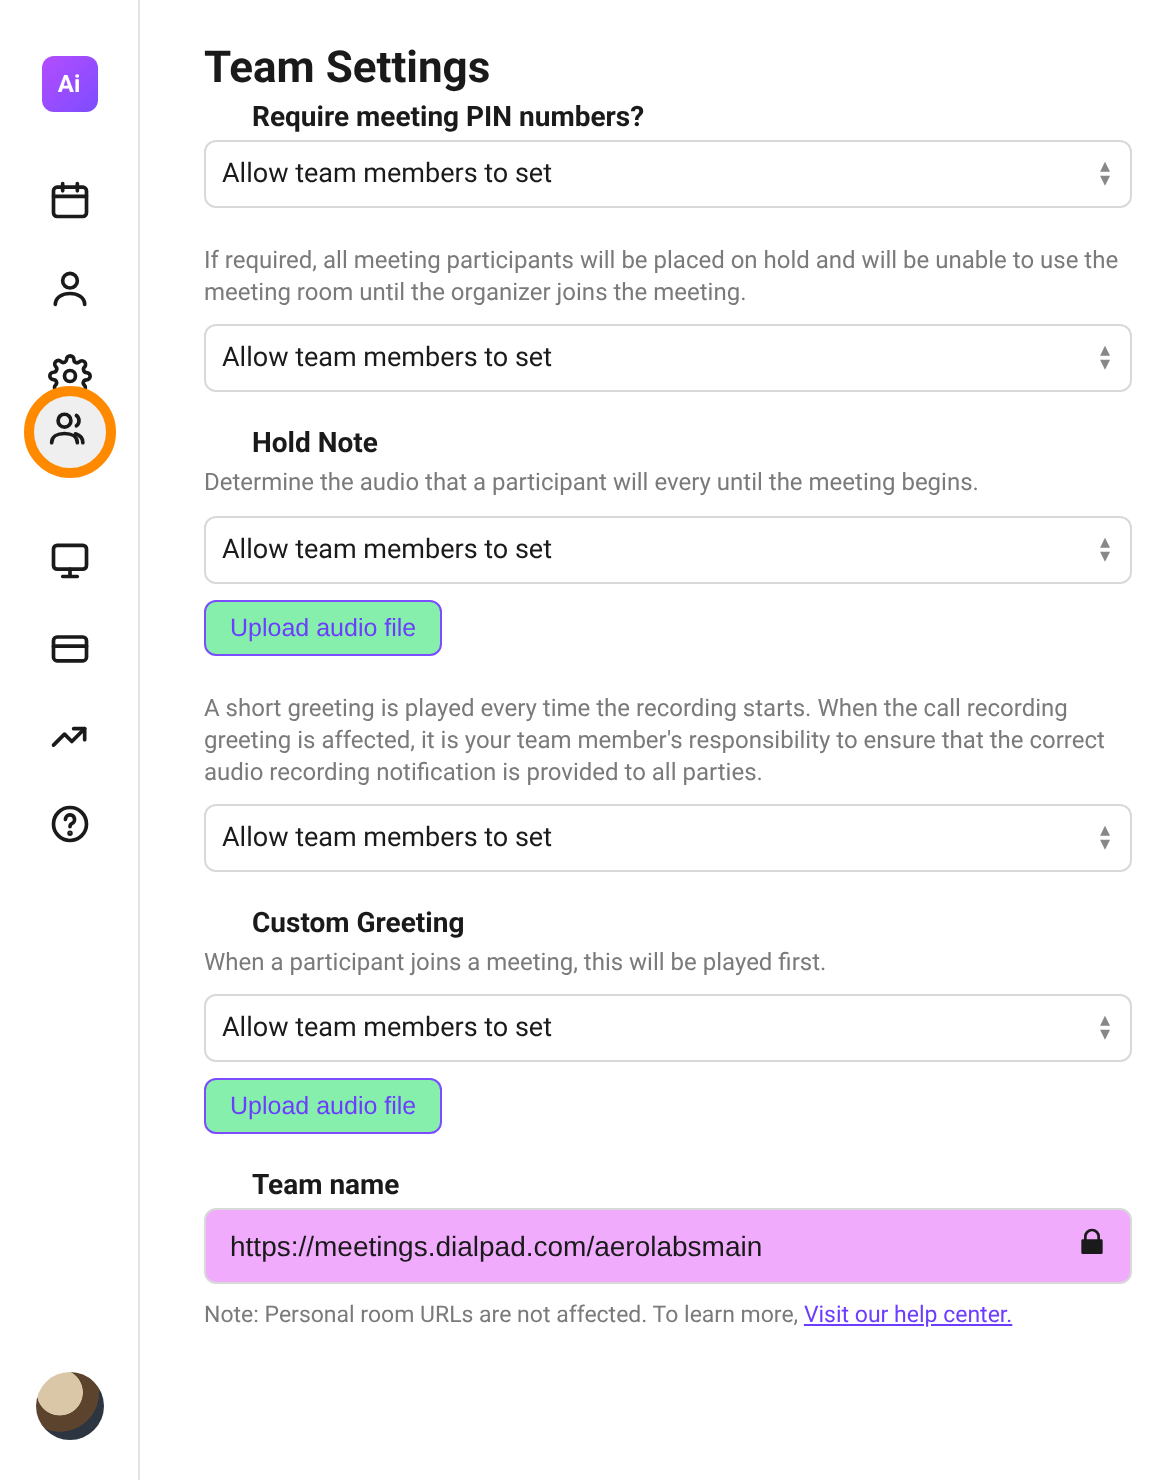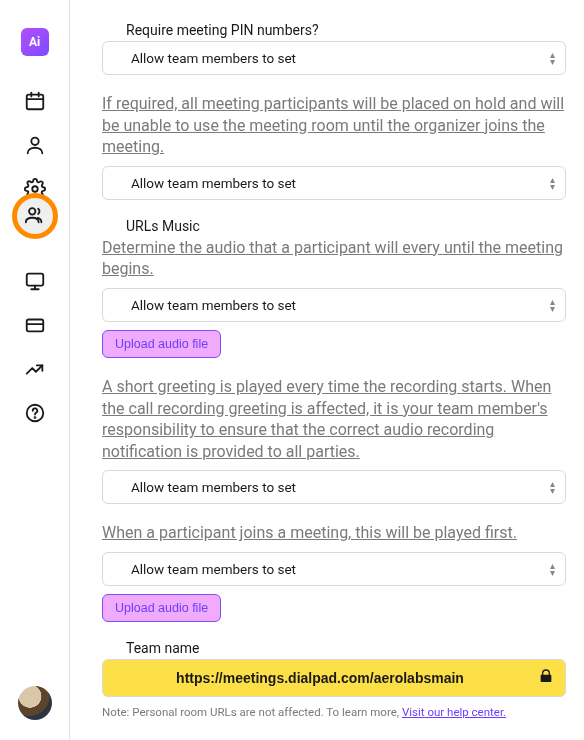--- a/index.html
+++ b/index.html
@@ -83,36 +83,35 @@
   }
   .subtitle {
     font-size: 13px;
     color: #3a3a3a;
     line-height: 1.4;
     margin-bottom: 18px;
   }
   .section { margin-bottom: 18px; }
   .sec-title {
     font-size: 14px;
-    font-weight: 400;
+    font-weight: 700;
     margin-bottom: 3px;
     padding-left: 24px;
   }
   .sec-help {
-    font-size: 16px;
+    font-size: 12px;
     color: #7a7a7a;
     line-height: 1.35;
     margin-bottom: 8px;
-    text-decoration: underline;
   }
   .select {
     width: 100%;
     border: 1px solid #d9d9d9;
     border-radius: 6px;
-    padding: 8px 32px 8px 28px;
+    padding: 8px 32px 8px 8px;
     font-size: 13.5px;
     background: #fff;
     cursor: pointer;
     position: relative;
     display: flex;
     align-items: center;
   }
   .select-caret {
     position: absolute;
     right: 10px;
@@ -122,40 +121,39 @@
     font-size: 10px;
     line-height: 0.7;
     display: flex;
     flex-direction: column;
   }
   .upload-btn {
     display: inline-block;
     margin-top: 8px;
     border: 1px solid #7c4dff;
     color: #6c3dff;
-    background: #f0abfc;
+    background: #86efac;
     border-radius: 6px;
     padding: 6px 12px;
     font-size: 12.5px;
     cursor: pointer;
   }
   .text-input-wrap {
     position: relative;
     width: 100%;
   }
   .text-input {
     width: 100%;
     border: 1px solid #d9d9d9;
     border-radius: 6px;
     padding: 10px 40px 10px 12px;
     font-size: 14px;
-    font-weight: 700;
+    font-weight: 400;
     color: #1a1a1a;
-    background: #fde047;
-    text-align: center;
+    background: #f0abfc;
   }
   .lock-icon {
     position: absolute;
     right: 12px;
     top: 50%;
     transform: translateY(-50%);
     font-size: 16px;
     color: #1a1a1a;
   }
   .note {
@@ -249,20 +247,21 @@
           <path d="M15.5 5.2a3.5 3.5 0 0 1 0 5.6"></path>
           <path d="M19 20c0-2.6-1.7-4.1-4-4.8"></path>
         </svg>
     </span>
   </div>
 
   <div class="avatar"></div>
 </div>
 
 <div class="main">
+  <h1>Team Settings</h1>
 
   <div class="section">
     <div class="sec-title">Require meeting PIN numbers?</div>
     <div class="select">
       <span>Allow team members to set</span>
       <span class="select-caret">
           <span>▴</span>
           <span>▾</span>
         </span>
     </div>
@@ -273,21 +272,21 @@
     <div class="select">
       <span>Allow team members to set</span>
       <span class="select-caret">
           <span>▴</span>
           <span>▾</span>
         </span>
     </div>
   </div>
 
   <div class="section">
-    <div class="sec-title">URLs Music</div>
+    <div class="sec-title">Hold Note</div>
     <div class="sec-help">Determine the audio that a participant will every until the meeting begins.</div>
     <div class="select">
       <span>Allow team members to set</span>
       <span class="select-caret">
           <span>▴</span>
           <span>▾</span>
         </span>
     </div>
     <button class="upload-btn">Upload audio file</button>
   </div>
@@ -297,20 +296,21 @@
     <div class="select">
       <span>Allow team members to set</span>
       <span class="select-caret">
           <span>▴</span>
           <span>▾</span>
         </span>
     </div>
   </div>
 
   <div class="section">
+    <div class="sec-title">Custom Greeting</div>
     <div class="sec-help">When a participant joins a meeting, this will be played first.</div>
     <div class="select">
       <span>Allow team members to set</span>
       <span class="select-caret">
           <span>▴</span>
           <span>▾</span>
         </span>
     </div>
     <button class="upload-btn">Upload audio file</button>
   </div>

